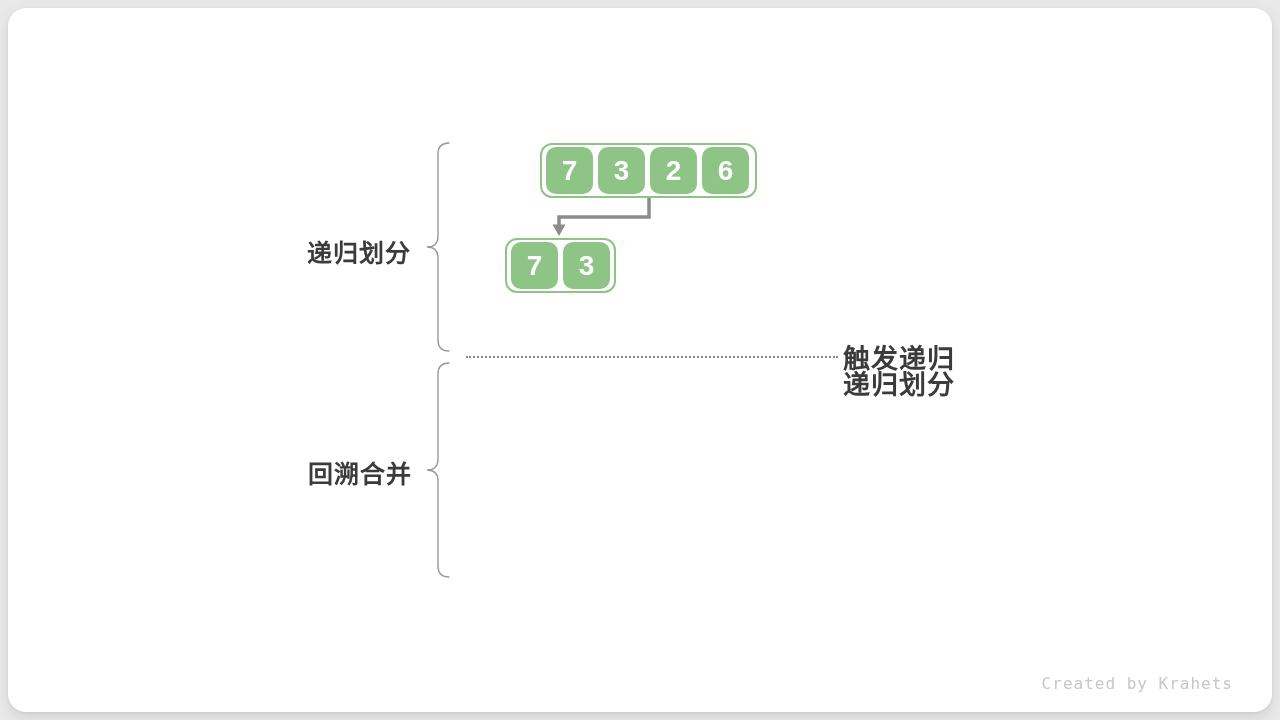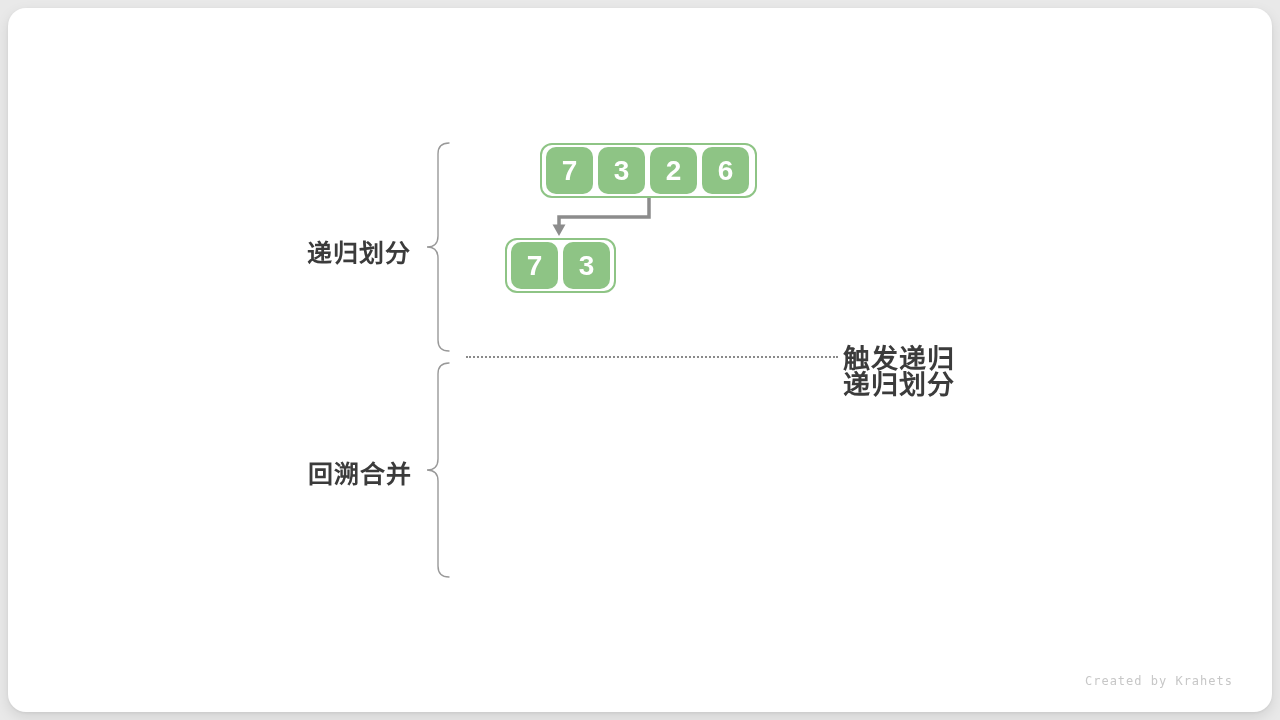--- a/index.html
+++ b/index.html
@@ -49,21 +49,21 @@
   
   .boundary-label{
     position:absolute;left:843px;top:346px;
     color:#3b3b3b;font-size:27px;font-weight:bold;
     line-height:26px;letter-spacing:1px;white-space:nowrap;
   }
 
   
   .watermark{
     position:absolute;right:47px;top:674px;
-    color:#c7c7c7;font-size:12px;letter-spacing:1px;
+    color:#c7c7c7;font-size:16px;letter-spacing:1px;
     font-family:"DejaVu Sans Mono","Liberation Mono",monospace;
   }
 </style>
 </head>
 <body>
 
 <div class="stage">
 
   <div class="card"></div>
 

